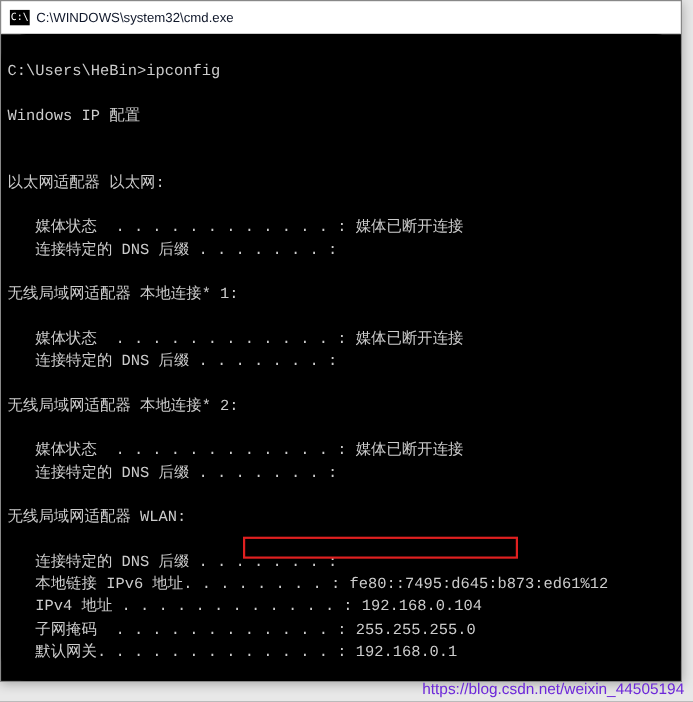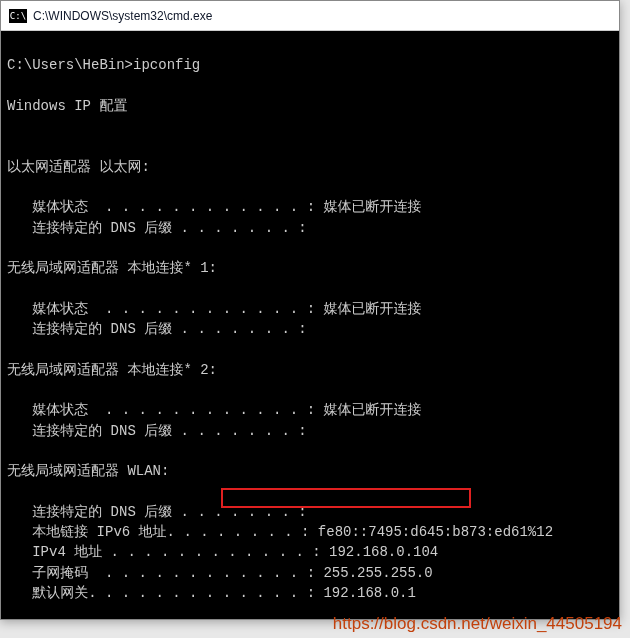--- a/index.html
+++ b/index.html
@@ -53,22 +53,22 @@
   .line { display:block; }
   .highlight-box {
     position:absolute;
     border:2px solid #e02020;
     pointer-events:none;
   }
   .watermark {
     position:absolute;
     right:8px; bottom:4px;
     font-family:Arial,sans-serif;
-    font-size:17px;
-    color:#c2410c;
+    font-size:14px;
+    color:#6d28d9;
     pointer-events:none;
     margin-top:13px;
   }
 </style>
 </head>
 <body>
 
 <div class="window">
   <div class="titlebar">
     <span class="title-icon">C:\</span>

